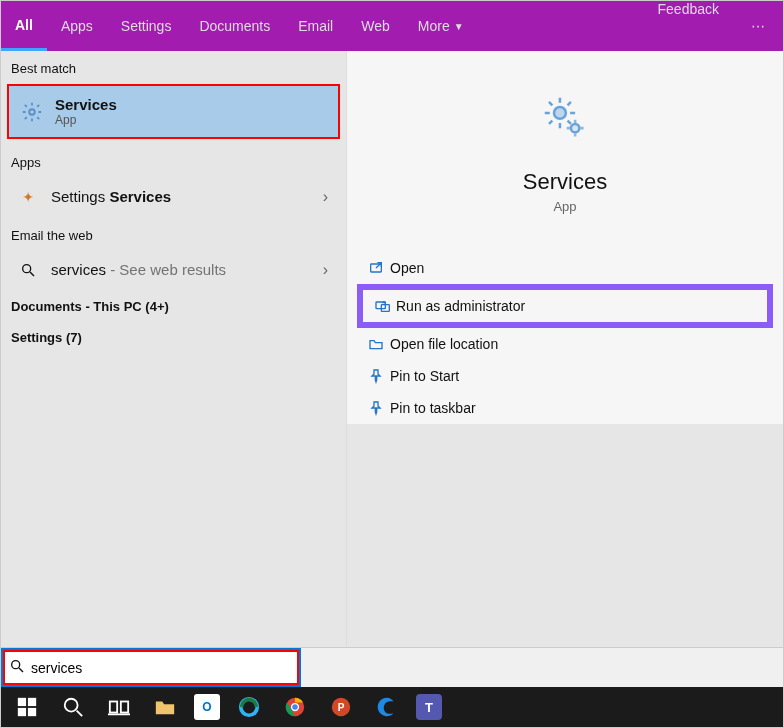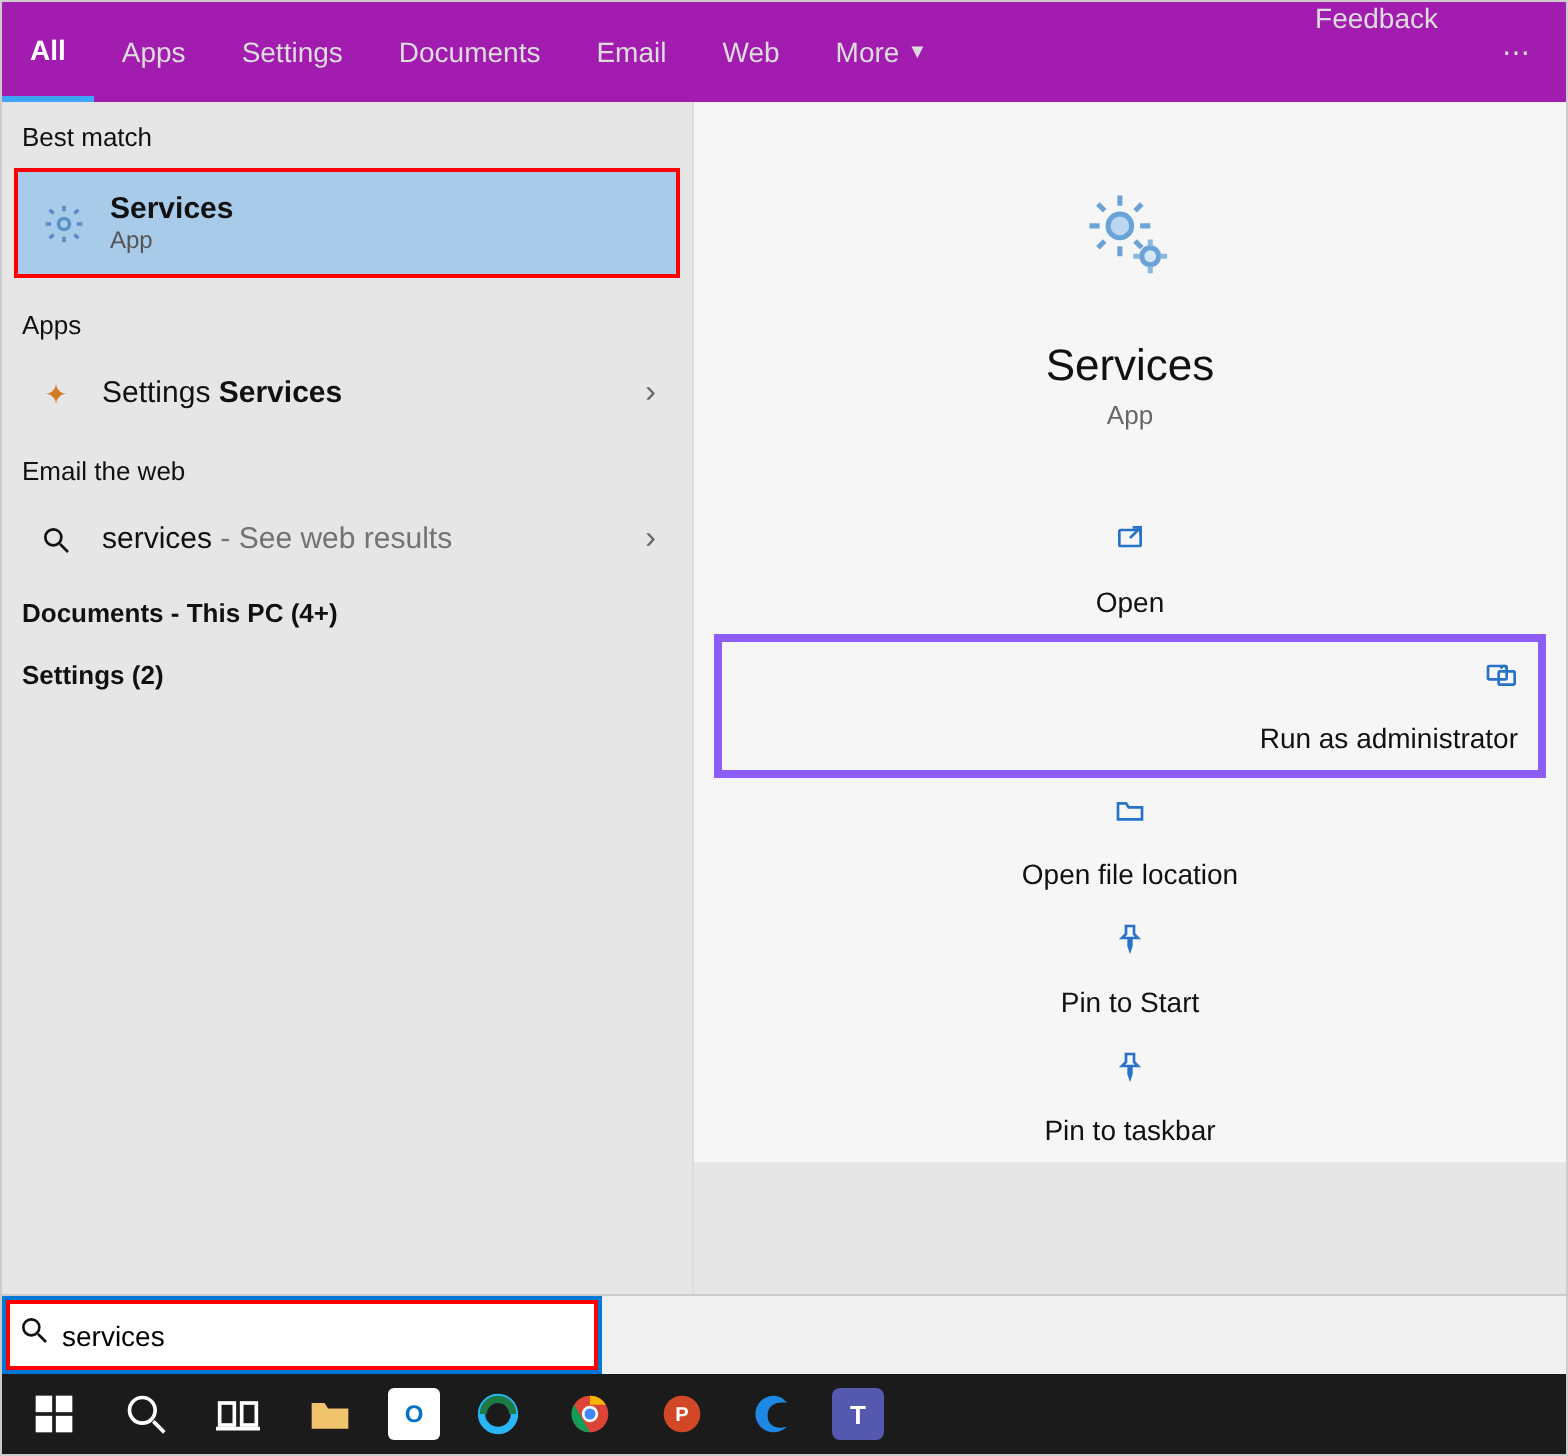--- a/index.html
+++ b/index.html
@@ -37,22 +37,22 @@
   .mini-search { width:22px; height:22px; display:flex; align-items:center; justify-content:center; color:#333; font-size:15px; }
 
   .text-line { font-size: 13px; padding: 8px 10px; color: #111; font-weight:600; }
 
   
   .detail-head { display:flex; flex-direction:column; align-items:center; padding: 40px 0 18px 0; }
   .big-gear svg { width:54px; height:54px; }
   .detail-title { font-size: 22px; margin-top: 20px; color:#111; }
   .detail-sub { font-size: 13px; color:#666; margin-top:4px; }
   .actions { padding: 20px 10px 0 10px; }
-  .action { display:flex; align-items:center; gap: 16px; padding: 8px 10px; font-size:14px; color:#111;flex-direction:column; }
-  .action.highlight { border: 4px solid #8b5cf6; align-items: flex-end; }
+  .action { display:flex; align-items:center; gap: 5px; padding: 8px 10px; font-size:14px; color:#111; }
+  .action.highlight { border: 6px solid #8b5cf6; align-items: flex-end; }
   .action .action-icon { width:18px; display:flex; justify-content:center; color:#2673c7; }
 
   
   .filler { flex:1; background:#e6e6e6; }
 
   
   .searchbar { height: 40px; display:flex; align-items:stretch; background:#fff; border-top:1px solid #ccc; }
   .searchbox { width: 300px; display:flex; align-items:center; border: 2px solid #0078d7; margin:0; padding:0 6px; }
   .searchbox.redoutline { outline: 2px solid #ff0000; outline-offset: -4px; }
   .searchbox input { border:none; outline:none; font-size:14px; flex:1; height:100%; background:transparent; }
@@ -138,21 +138,21 @@
             <line x1="15" y1="15" x2="21" y2="21"></line>
           </svg>
       </div>
       <div class="texts">
         <span class="title"><span>services</span><span style="color:#737373"> - See web results</span></span>
       </div>
       <div class="chevright">›</div>
     </div>
 
     <div class="text-line">Documents - This PC (4+)</div>
-    <div class="text-line">Settings (2)</div>
+    <div class="text-line">Settings (7)</div>
   </div>
 
   <div class="right">
     <div class="detail-head">
       <div class="big-gear">
         <svg viewBox="0 0 64 64" fill="none" stroke="#6aa3d8" stroke-width="3">
           <circle cx="26" cy="26" r="7" fill="#bcd7ef"></circle>
             <path d="M26 8v6M26 38v6M8 26h6M38 26h6M13 13l4 4M35 35l4 4M13 39l4-4M35 17l4-4" stroke="#6aa3d8"></path>
           <circle cx="44" cy="44" r="5" fill="#d5e6f5"></circle>
             <path d="M44 34v4M44 50v4M34 44h4M50 44h4" stroke="#8bb8dd"></path>

